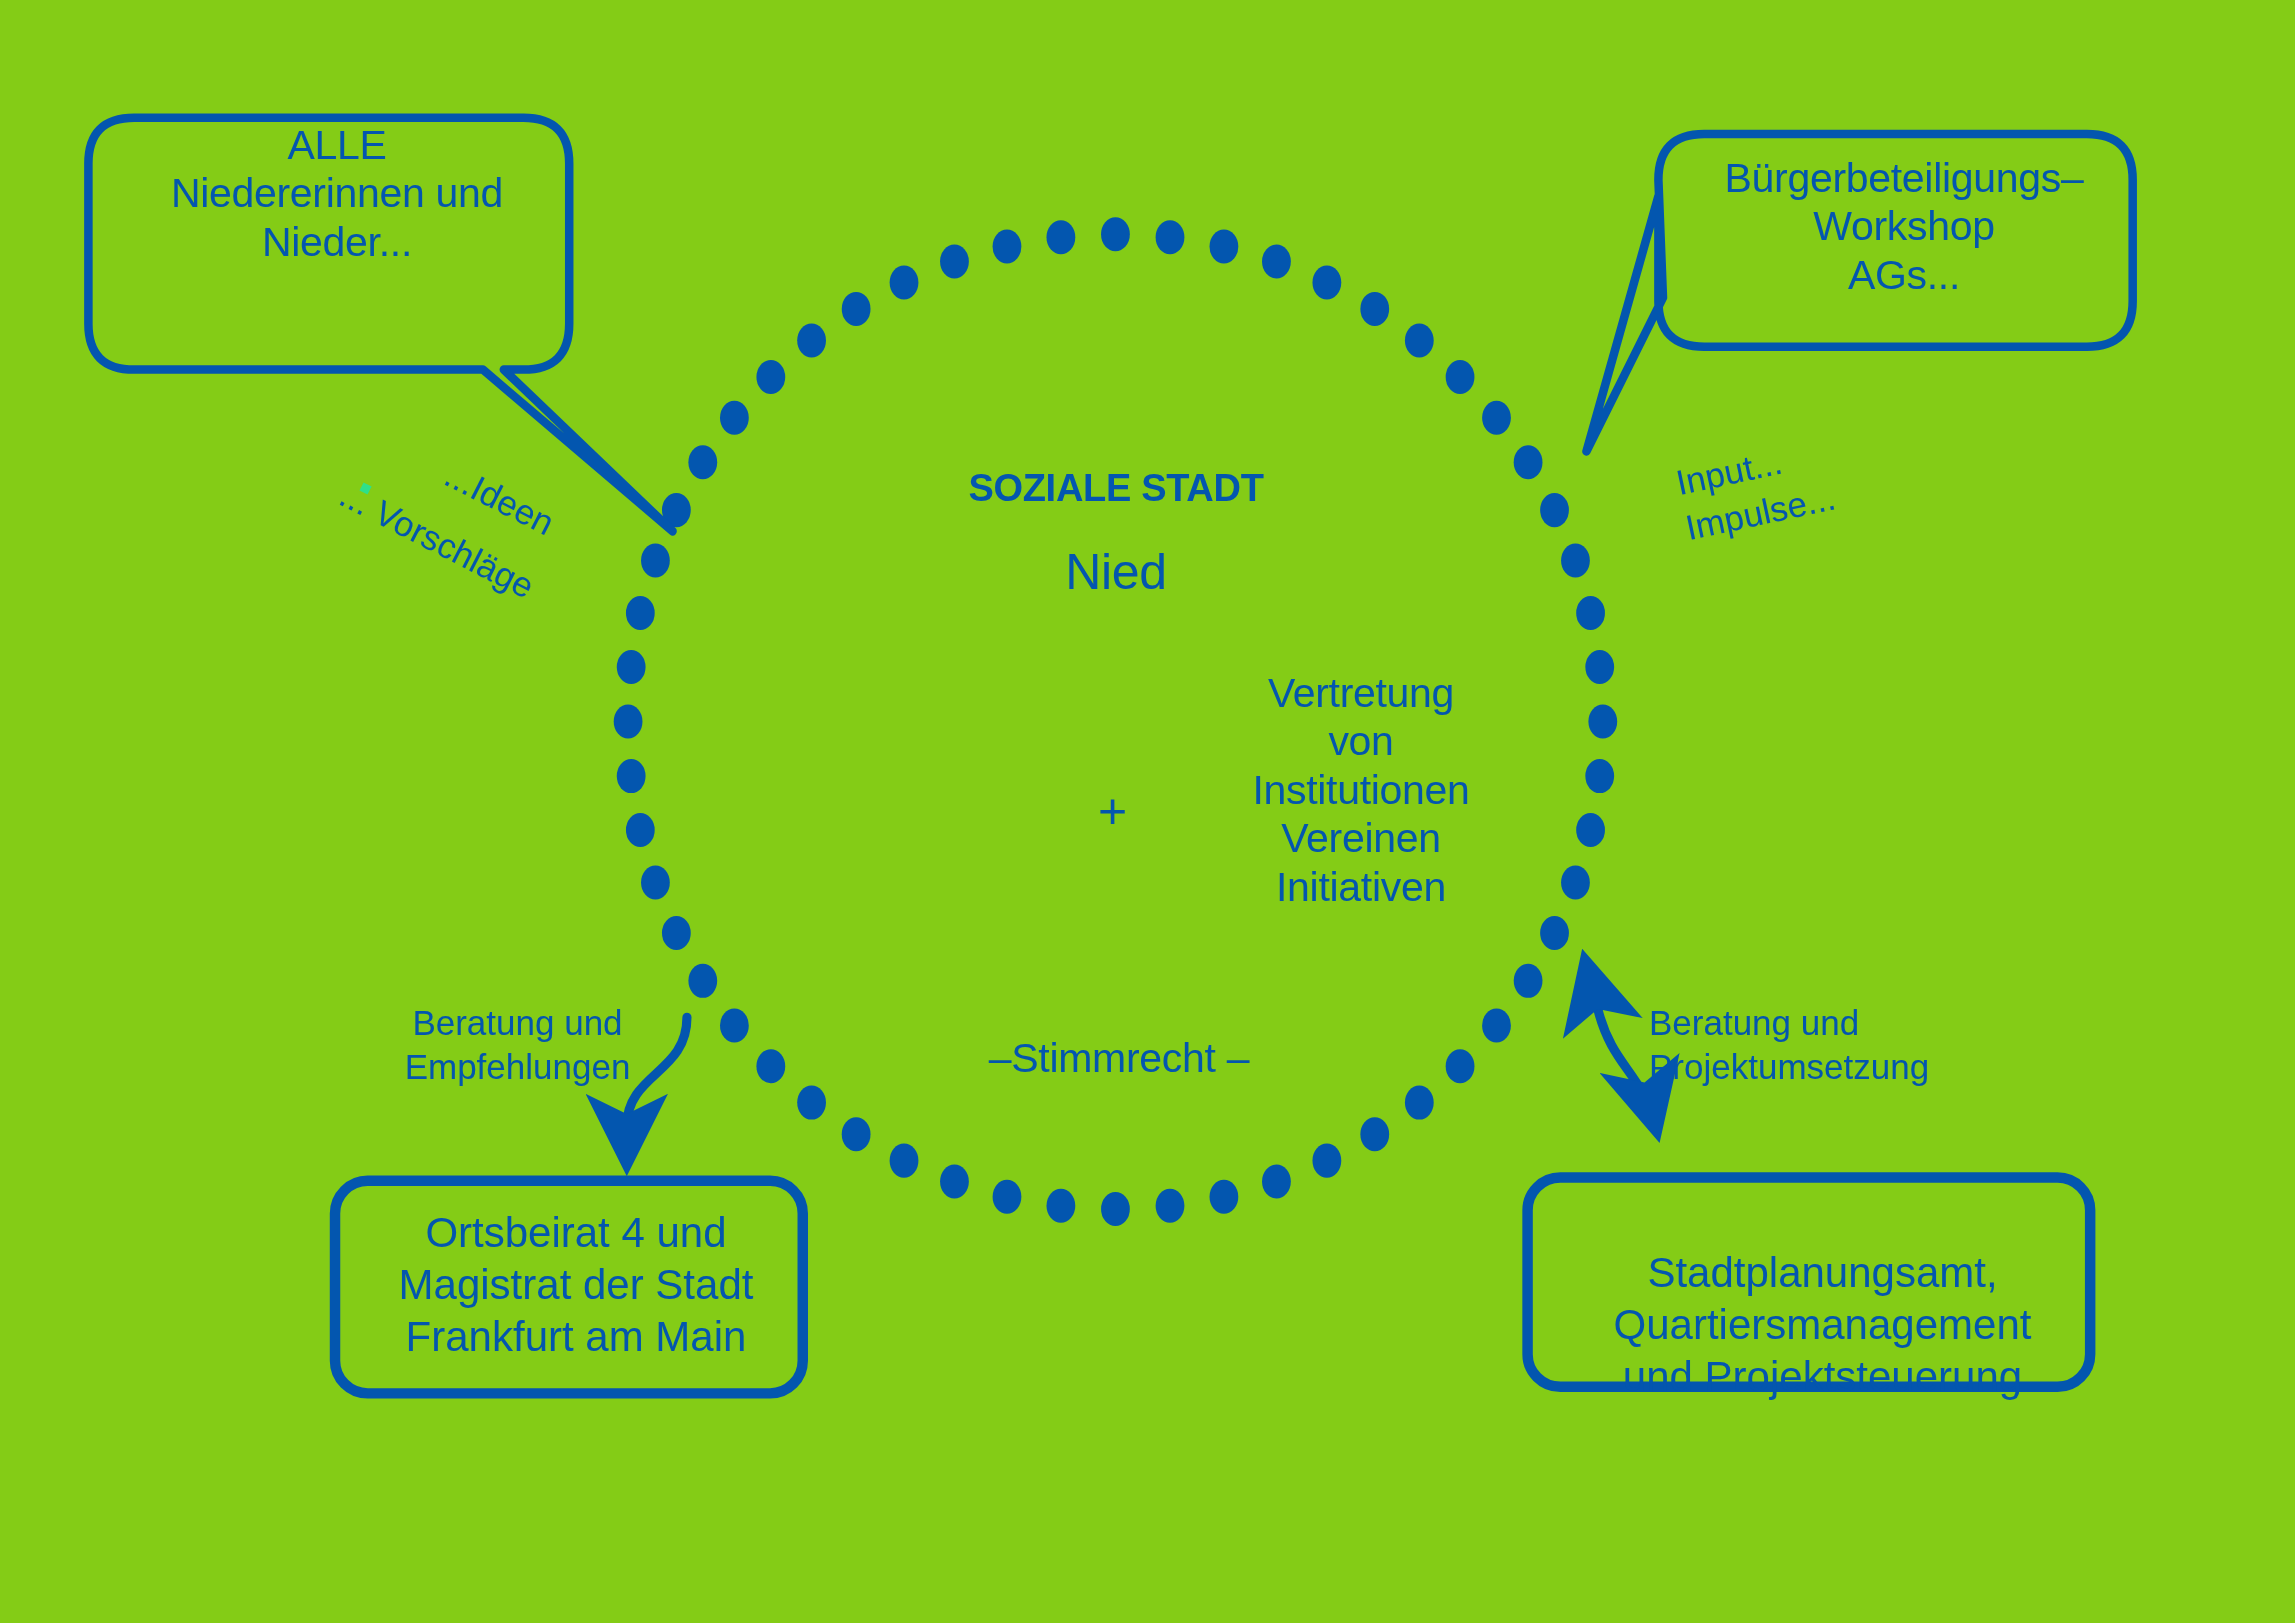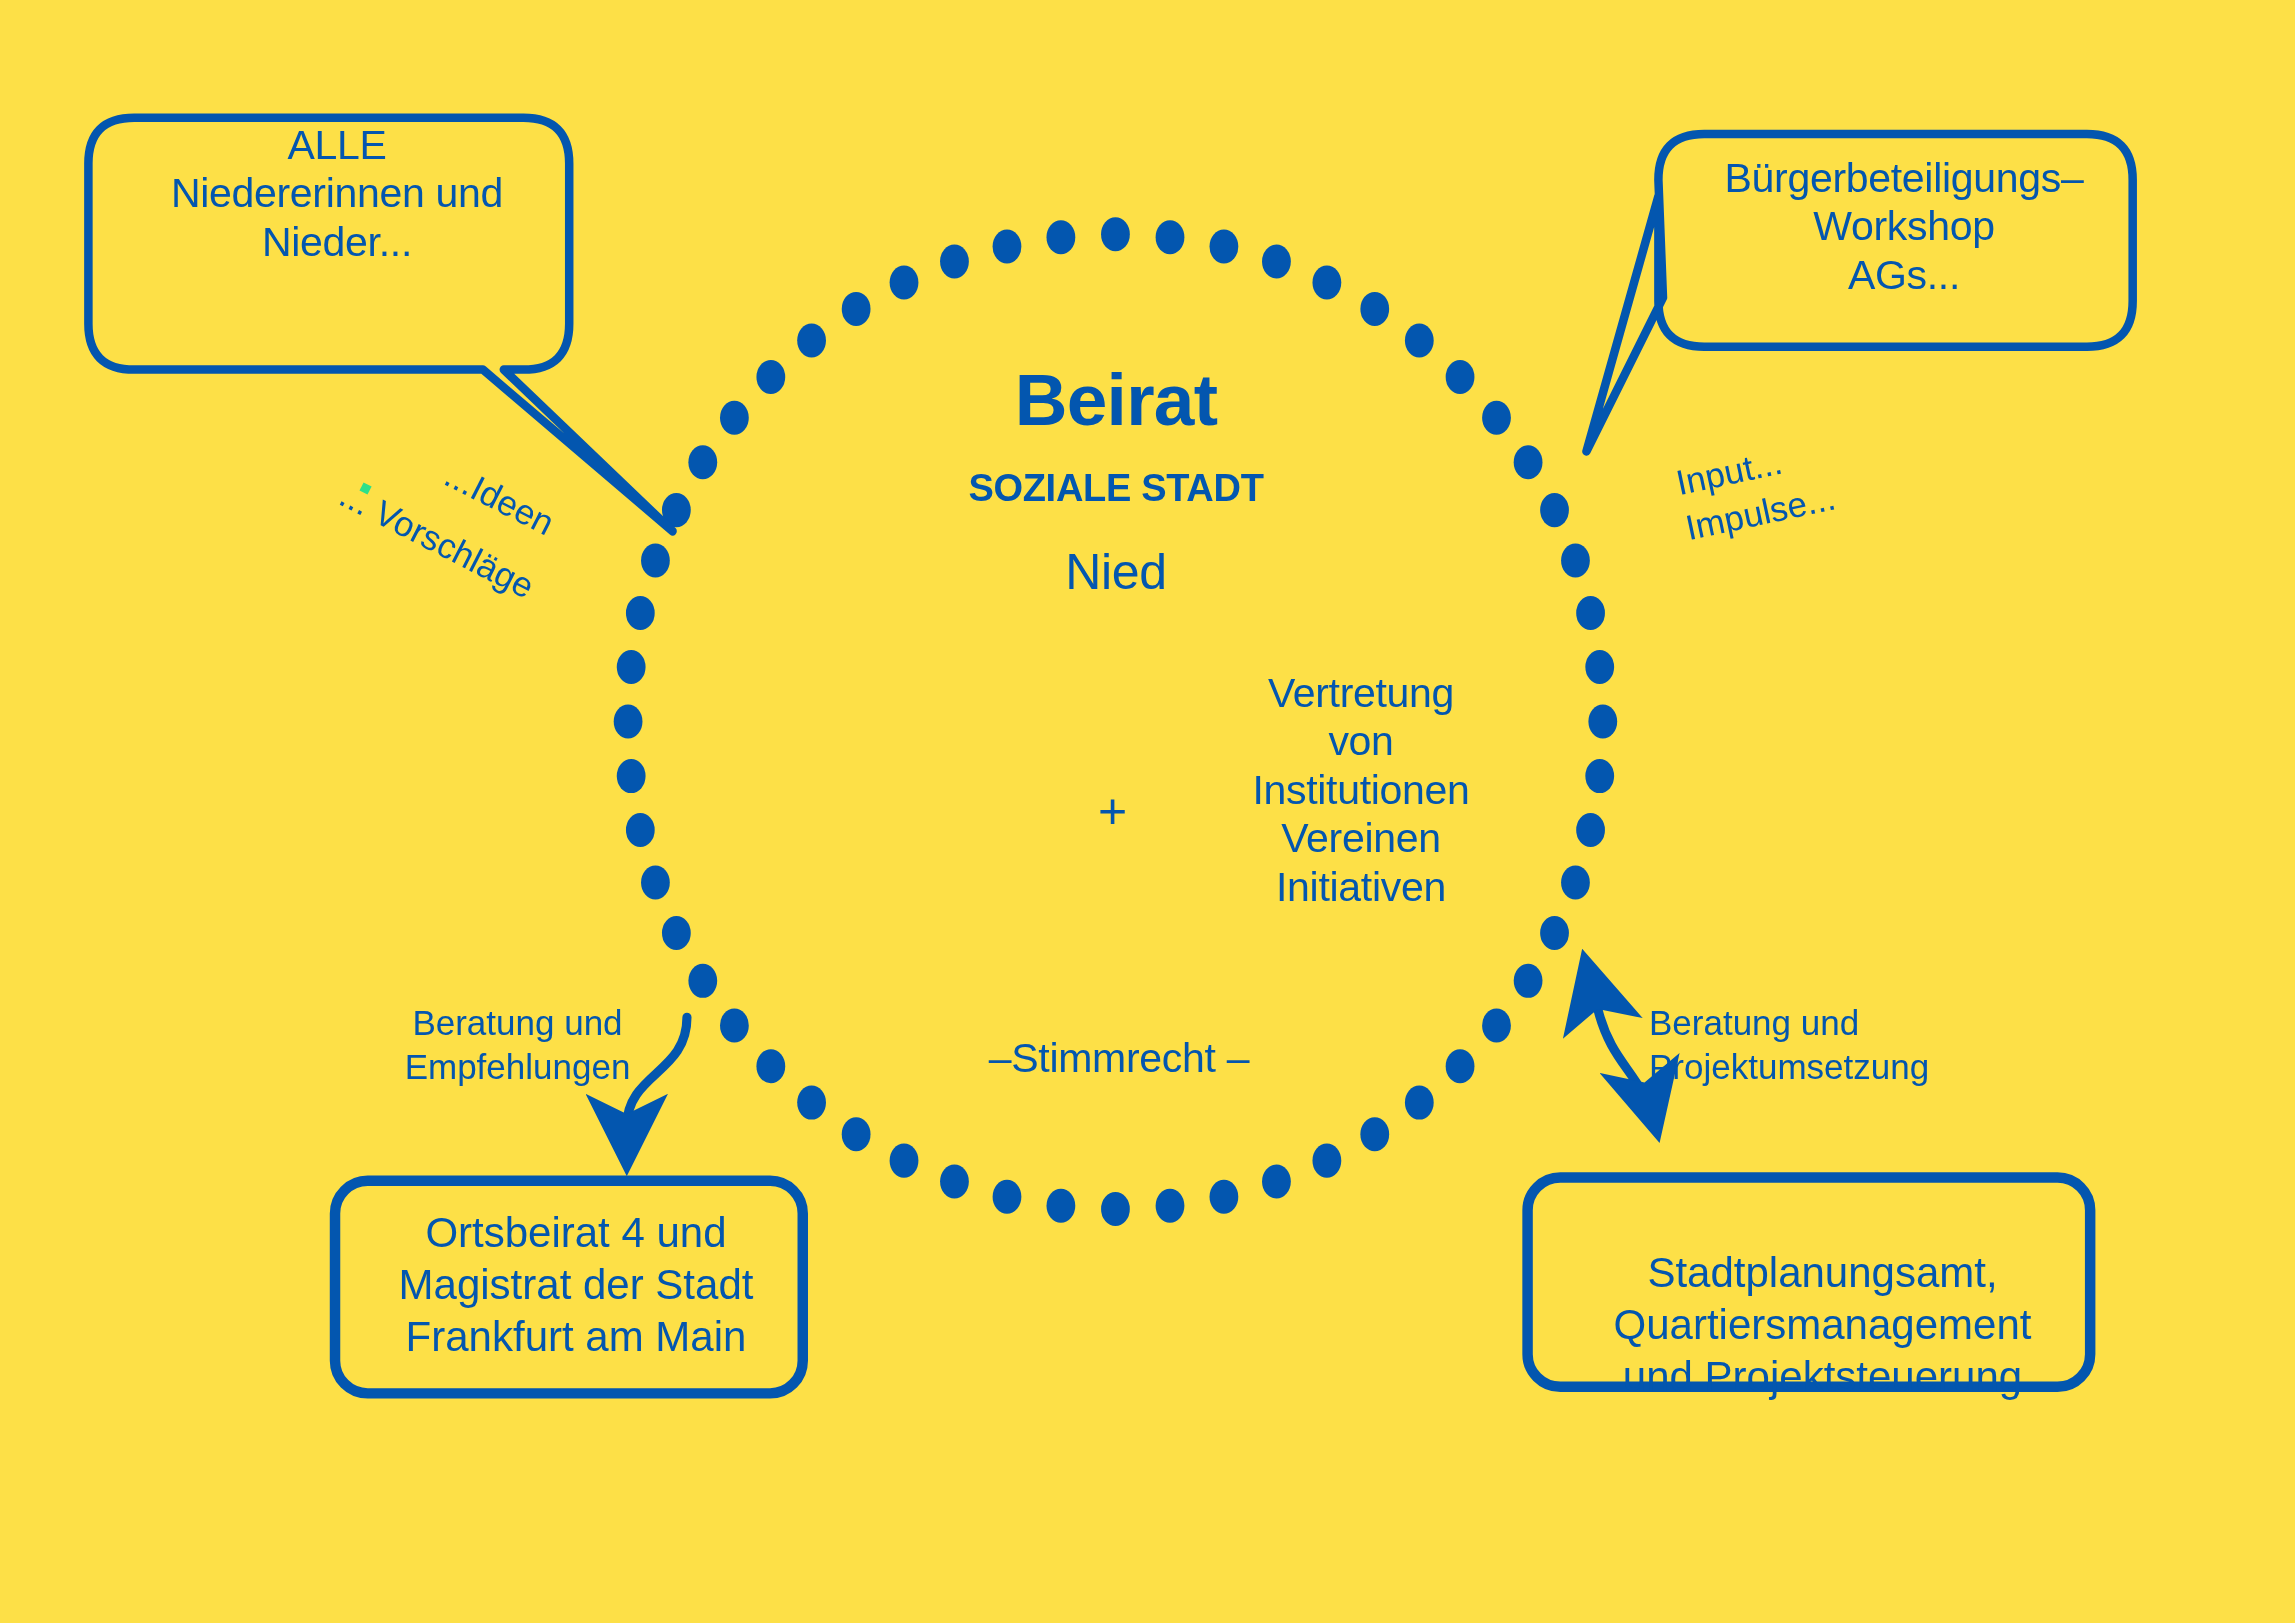--- a/index.html
+++ b/index.html
@@ -4,21 +4,21 @@
 <style>
   html, body {
     margin: 0;
     padding: 0;
     background: #d8d8d8;
   }
   #stage {
     position: relative;
     width: 2295px;
     height: 1623px;
-    background: #fde047;
+    background: #84cc16;
     overflow: hidden;
     font-family: "Liberation Sans", sans-serif;
   }
   #canvas {
     position: absolute;
     inset: 0;
     width: 2295px;
     height: 1623px;
   }
   .txt {
@@ -219,21 +219,20 @@
   </svg>
 
   <div class="txt bubble-text" id="bubble-left-text">ALLE
 Niedererinnen und
 Nieder...</div>
 
   <div class="txt bubble-text" id="bubble-right-text">Bürgerbeteiligungs–
 Workshop
 AGs...</div>
 
-  <div class="txt" id="beirat-title">Beirat</div>
 
   <div class="txt" id="beirat-sub">SOZIALE STADT</div>
 
   <div class="txt" id="beirat-sub2">Nied</div>
 
 
   <div class="txt" id="plus-sign">+</div>
 
   <div class="txt" id="col-right">Vertretung
 von

